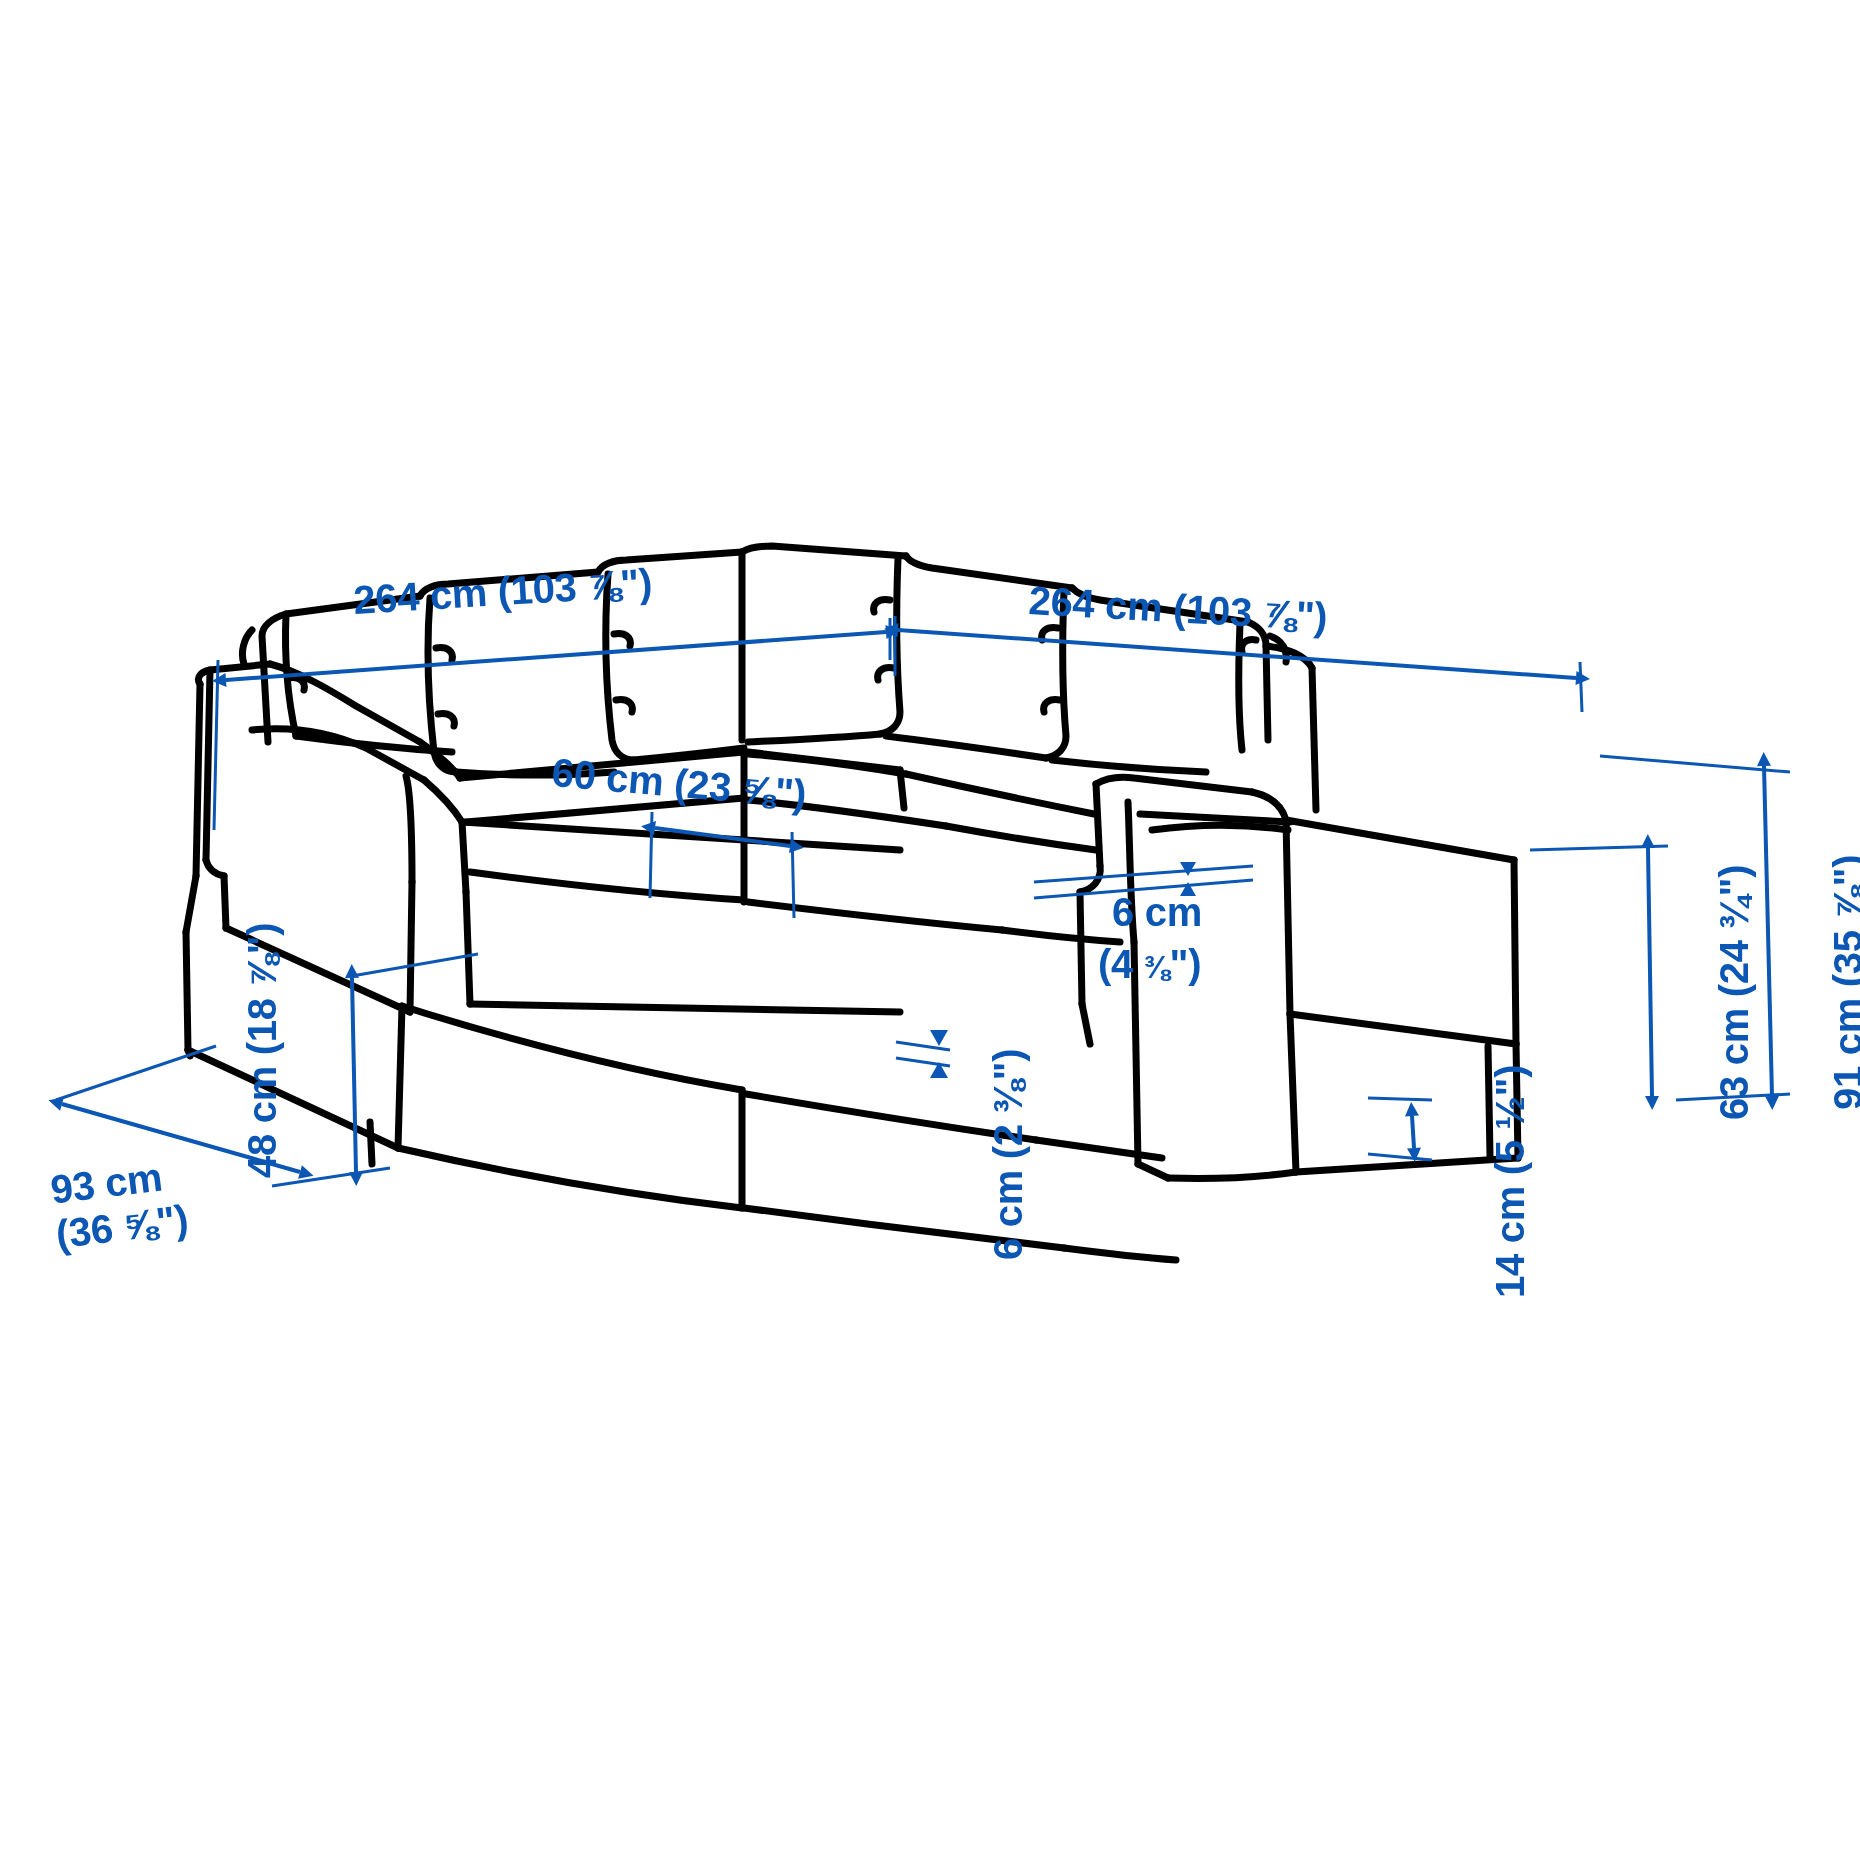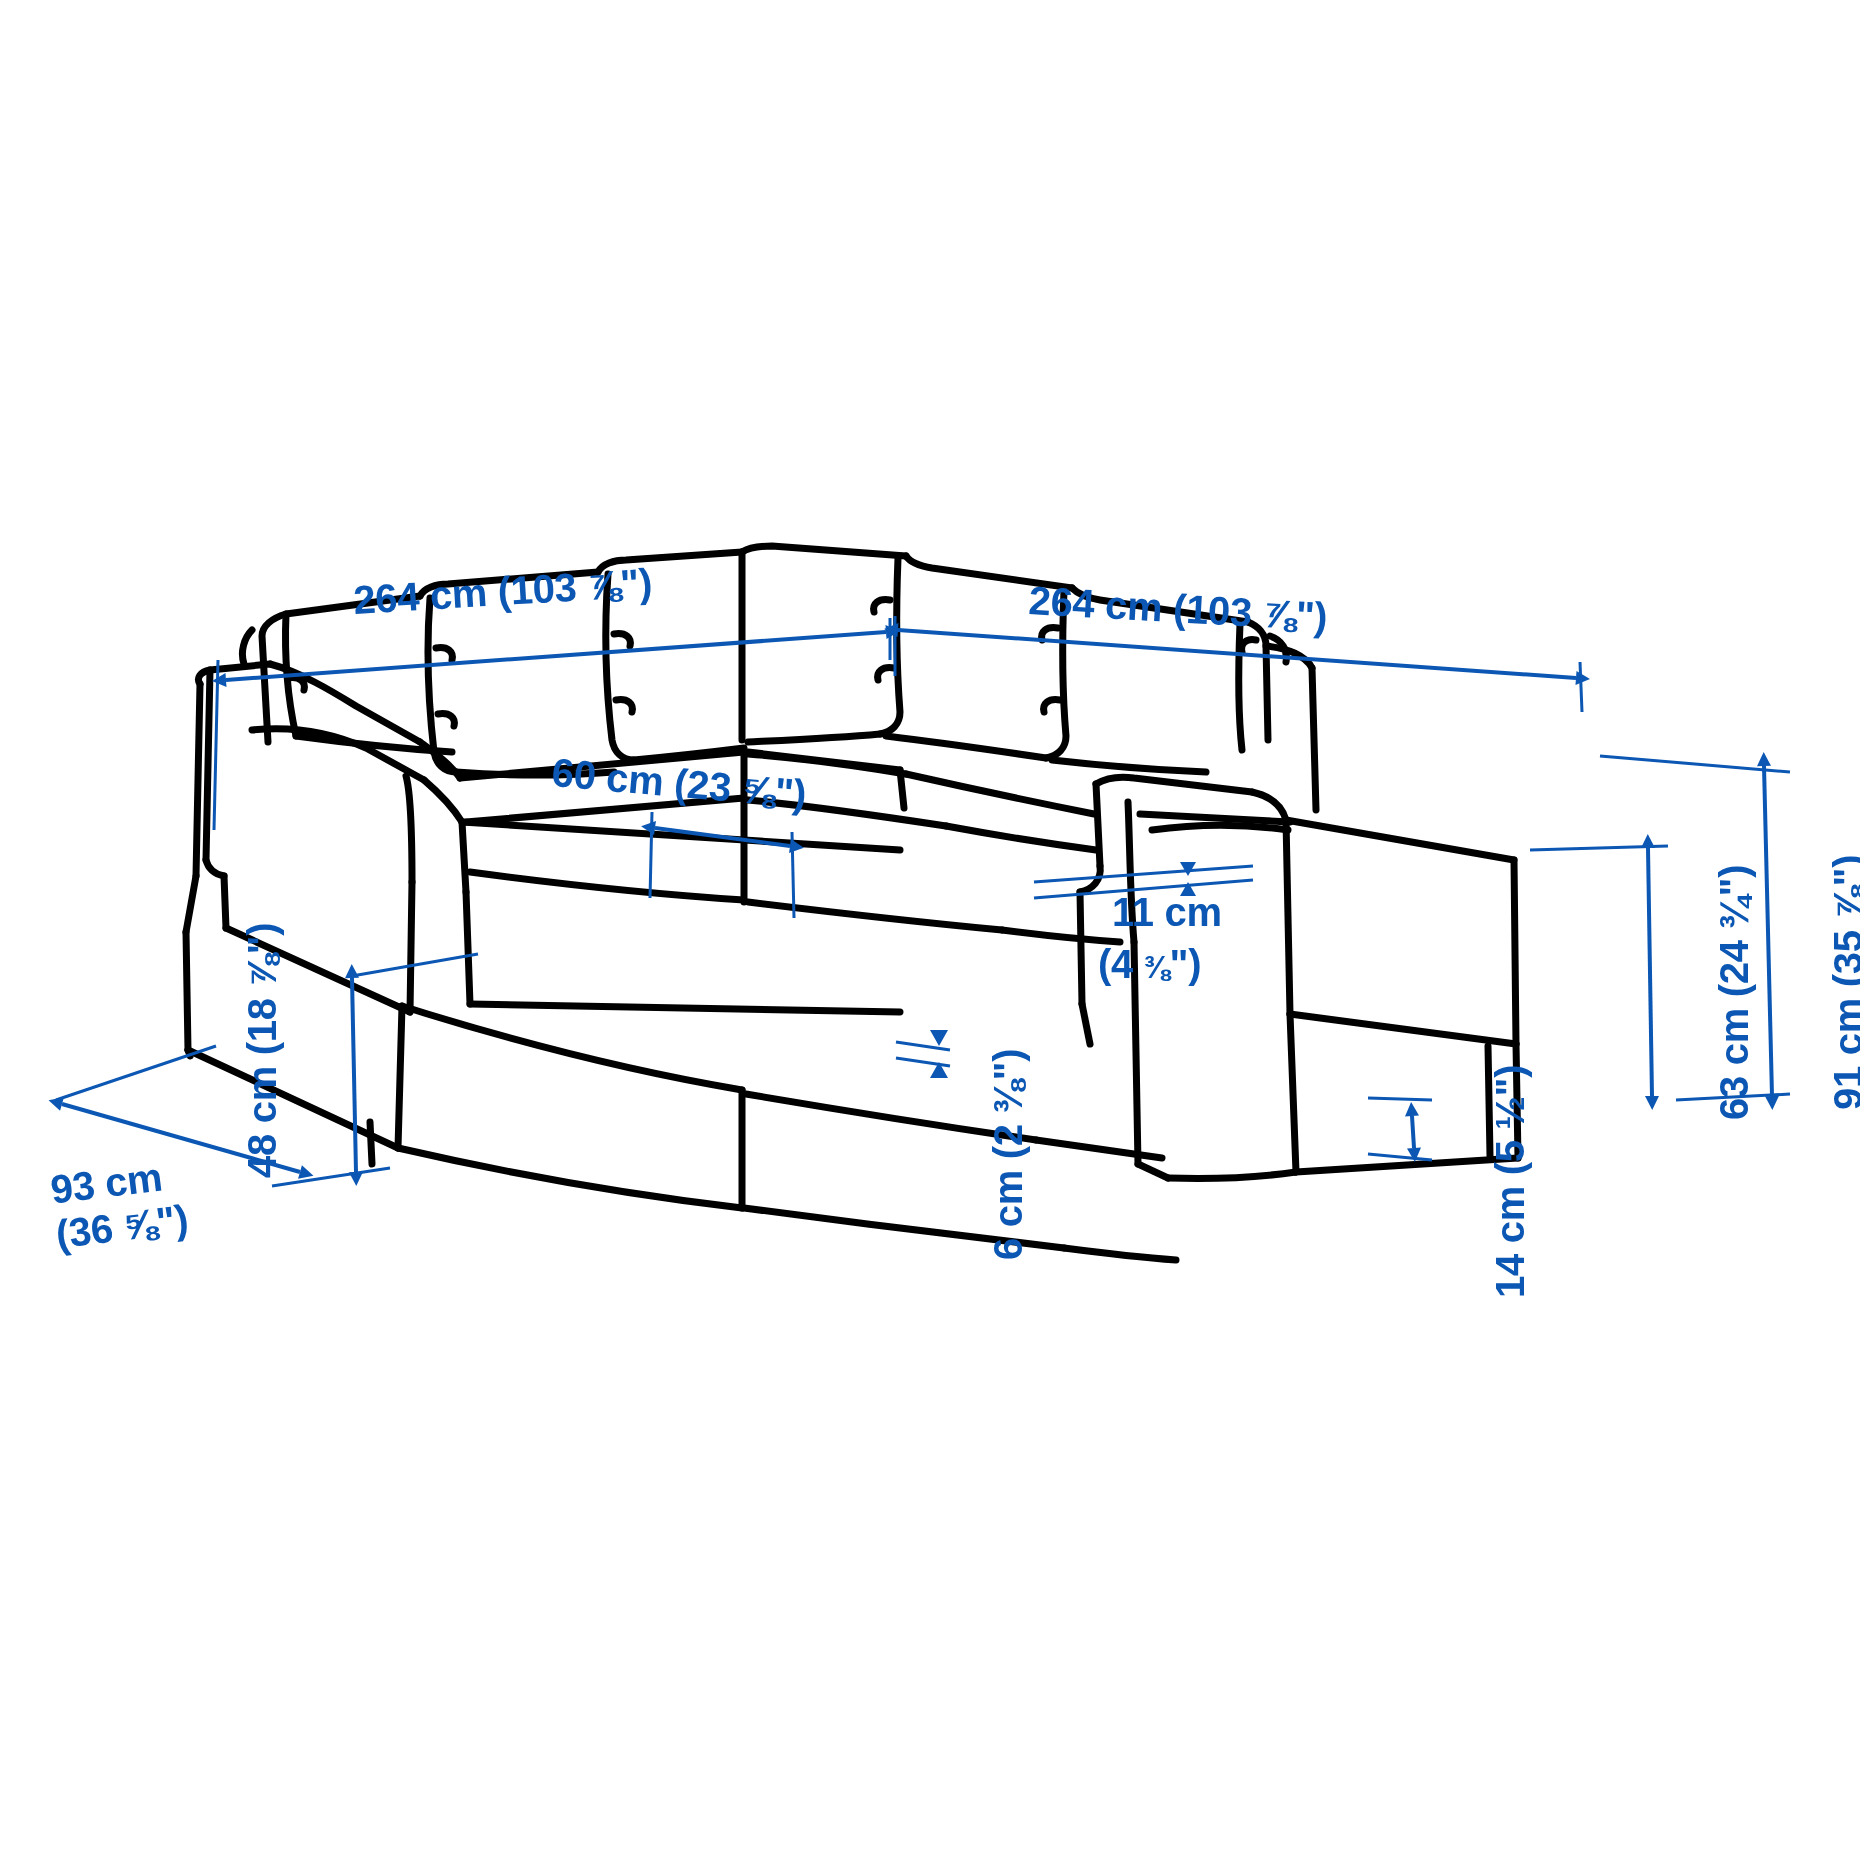--- a/index.html
+++ b/index.html
@@ -216,21 +216,21 @@
       <line x1="1368" y1="1154" x2="1432" y2="1160" stroke-width="3"></line>
     </g>
   </svg>
 
   <div class="dim-label" style="left:352px; top:578px; transform:rotate(-3.4deg); transform-origin:left top;">264 cm (103 ⅞")</div>
 
   <div class="dim-label" style="left:1030px; top:578px; transform:rotate(3.2deg); transform-origin:left top;">264 cm (103 ⅞")</div>
 
   <div class="dim-label" style="left:554px; top:750px; transform:rotate(5deg); transform-origin:left top;">60 cm (23 ⅝")</div>
 
-  <div class="dim-label" style="left:1112px; top:890px;">11 cm</div>
+  <div class="dim-label" style="left:1112px; top:890px;">6 cm</div>
   <div class="dim-label" style="left:1098px; top:942px;">(4&nbsp;<span class="frac">⅜</span>")</div>
 
   <div class="dim-label rot90" style="left:1826px; top:1110px; transform:rotate(-90deg);">91 cm (35 ⅞")</div>
 
   <div class="dim-label rot90" style="left:1712px; top:1120px; transform:rotate(-90deg);">63 cm (24 ¾")</div>
 
   <div class="dim-label rot90" style="left:240px; top:1178px; transform:rotate(-90deg);">48 cm (18 ⅞")</div>
 
   <div class="dim-label two-line" style="left:48px; top:1168px; transform:rotate(-7deg); transform-origin:left top; width:240px;">
     <span>93 cm</span><br>

